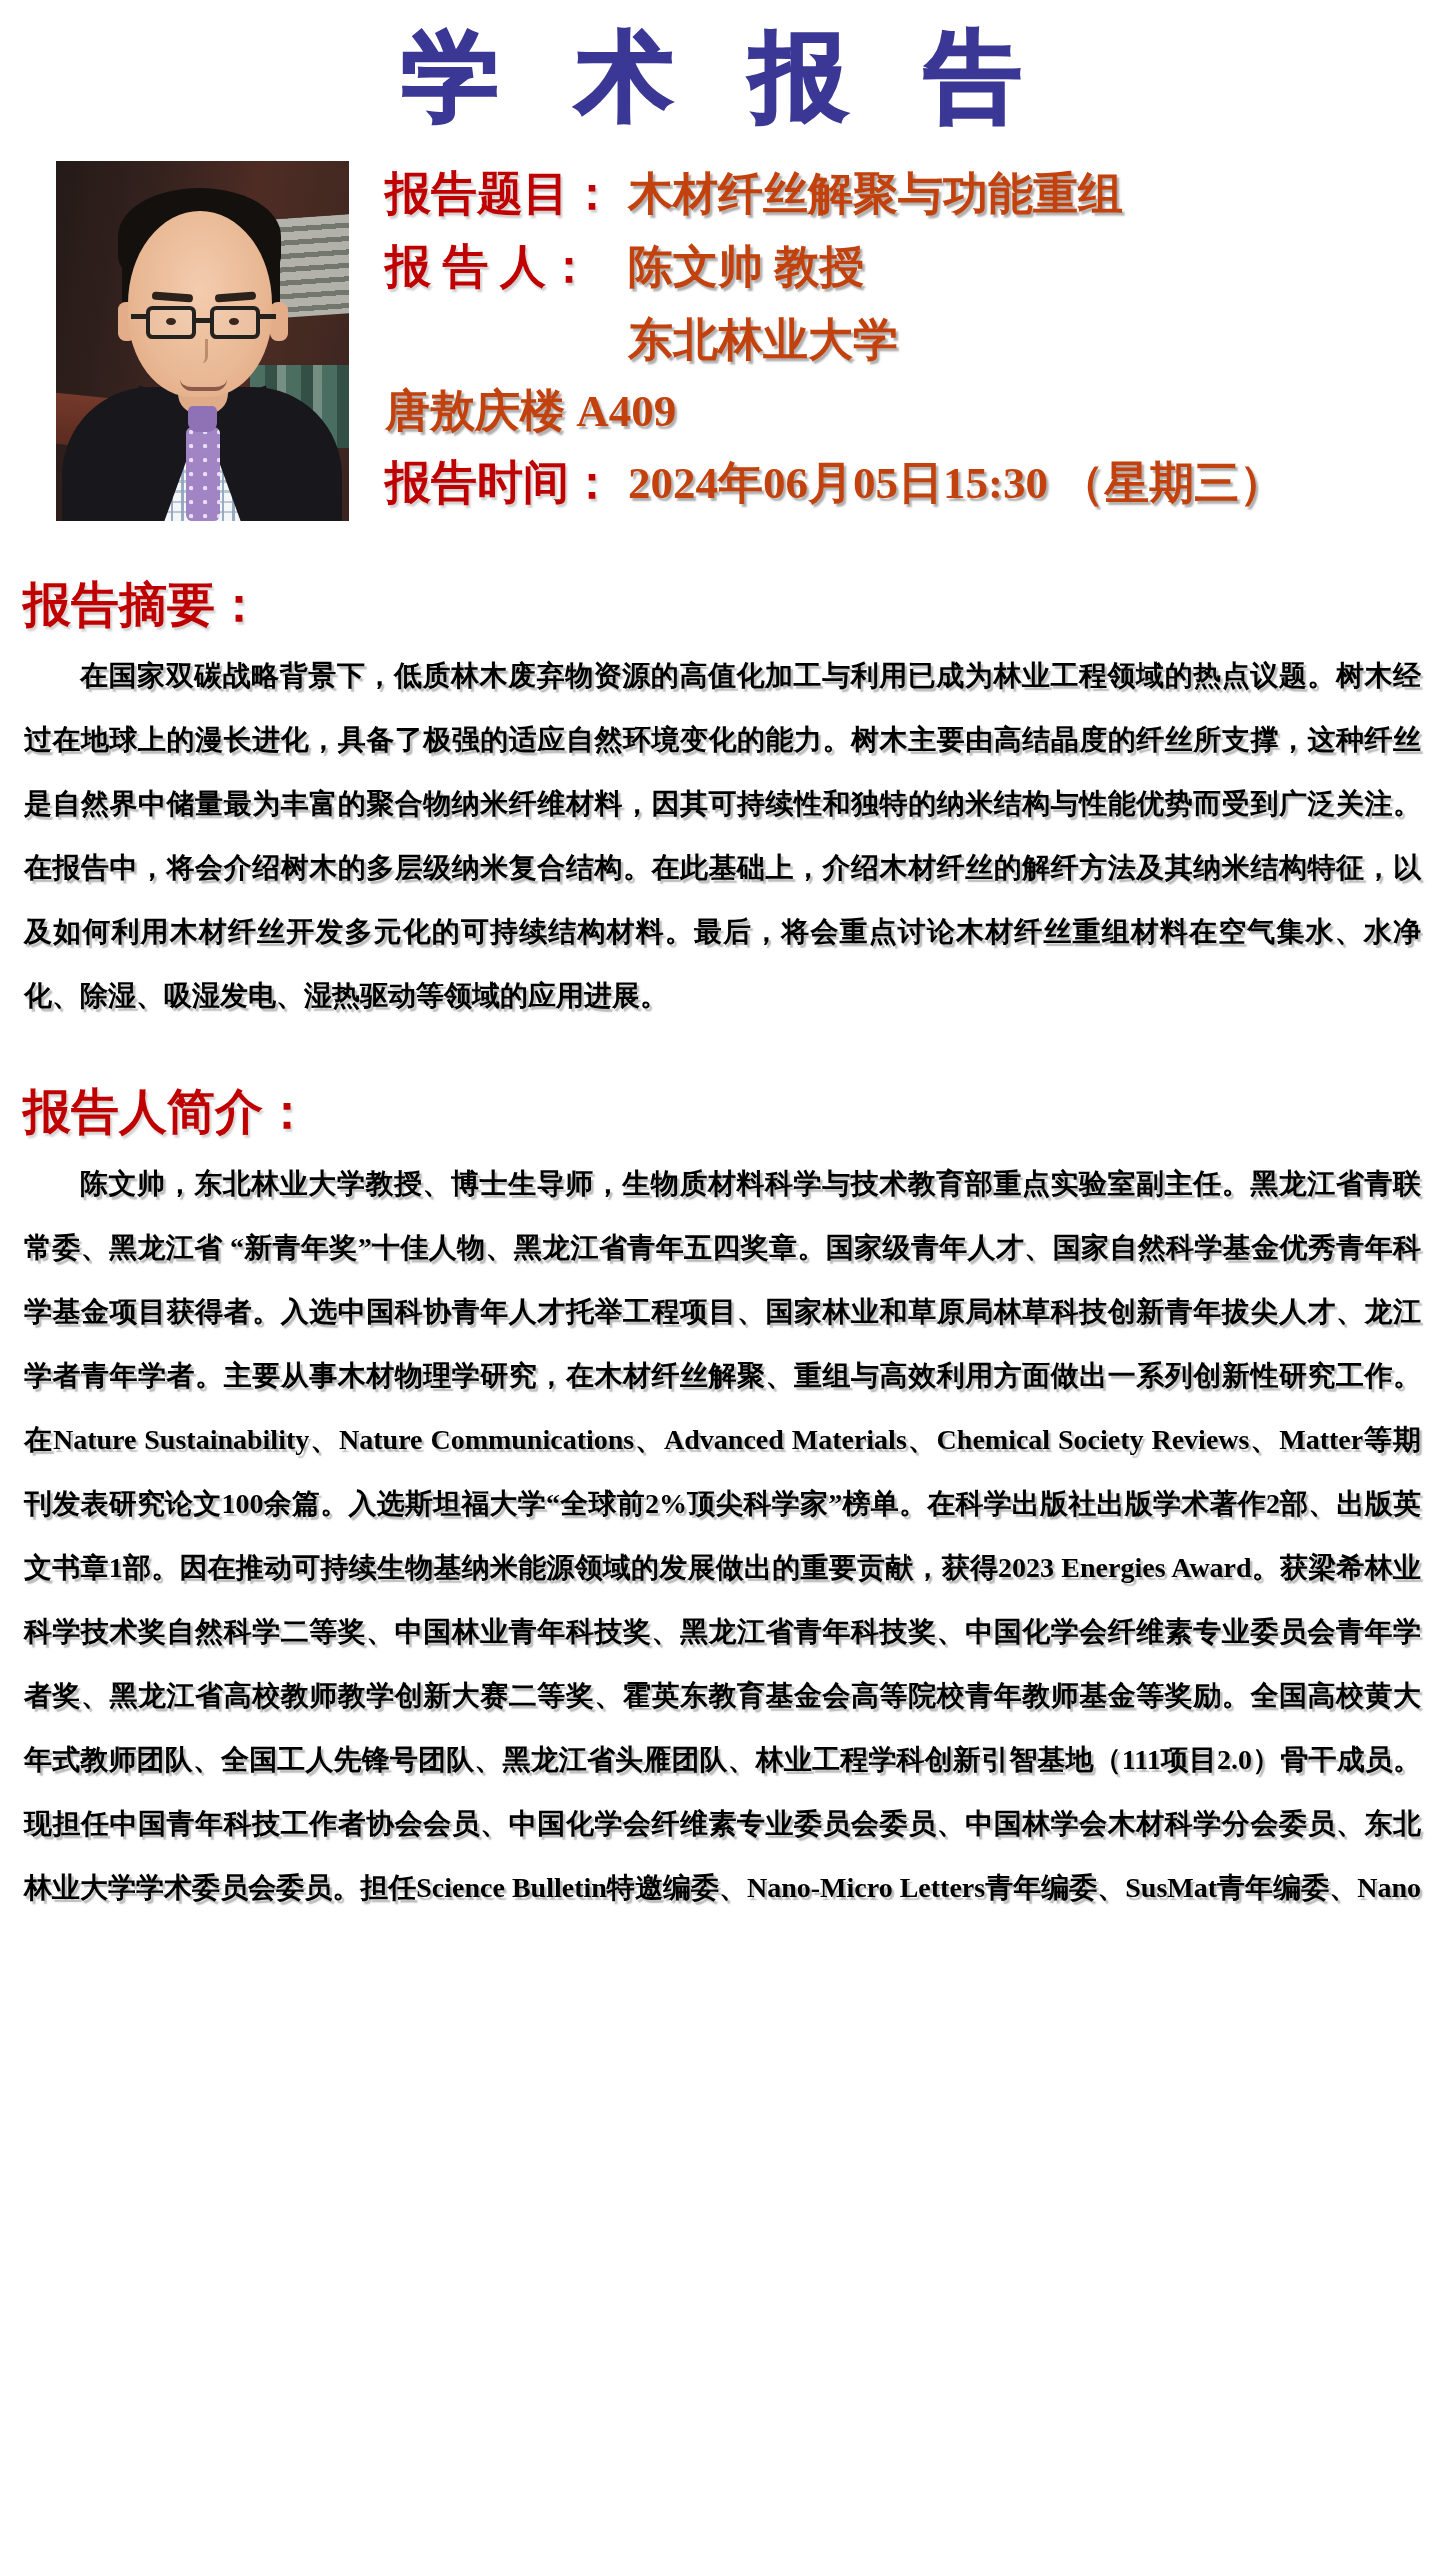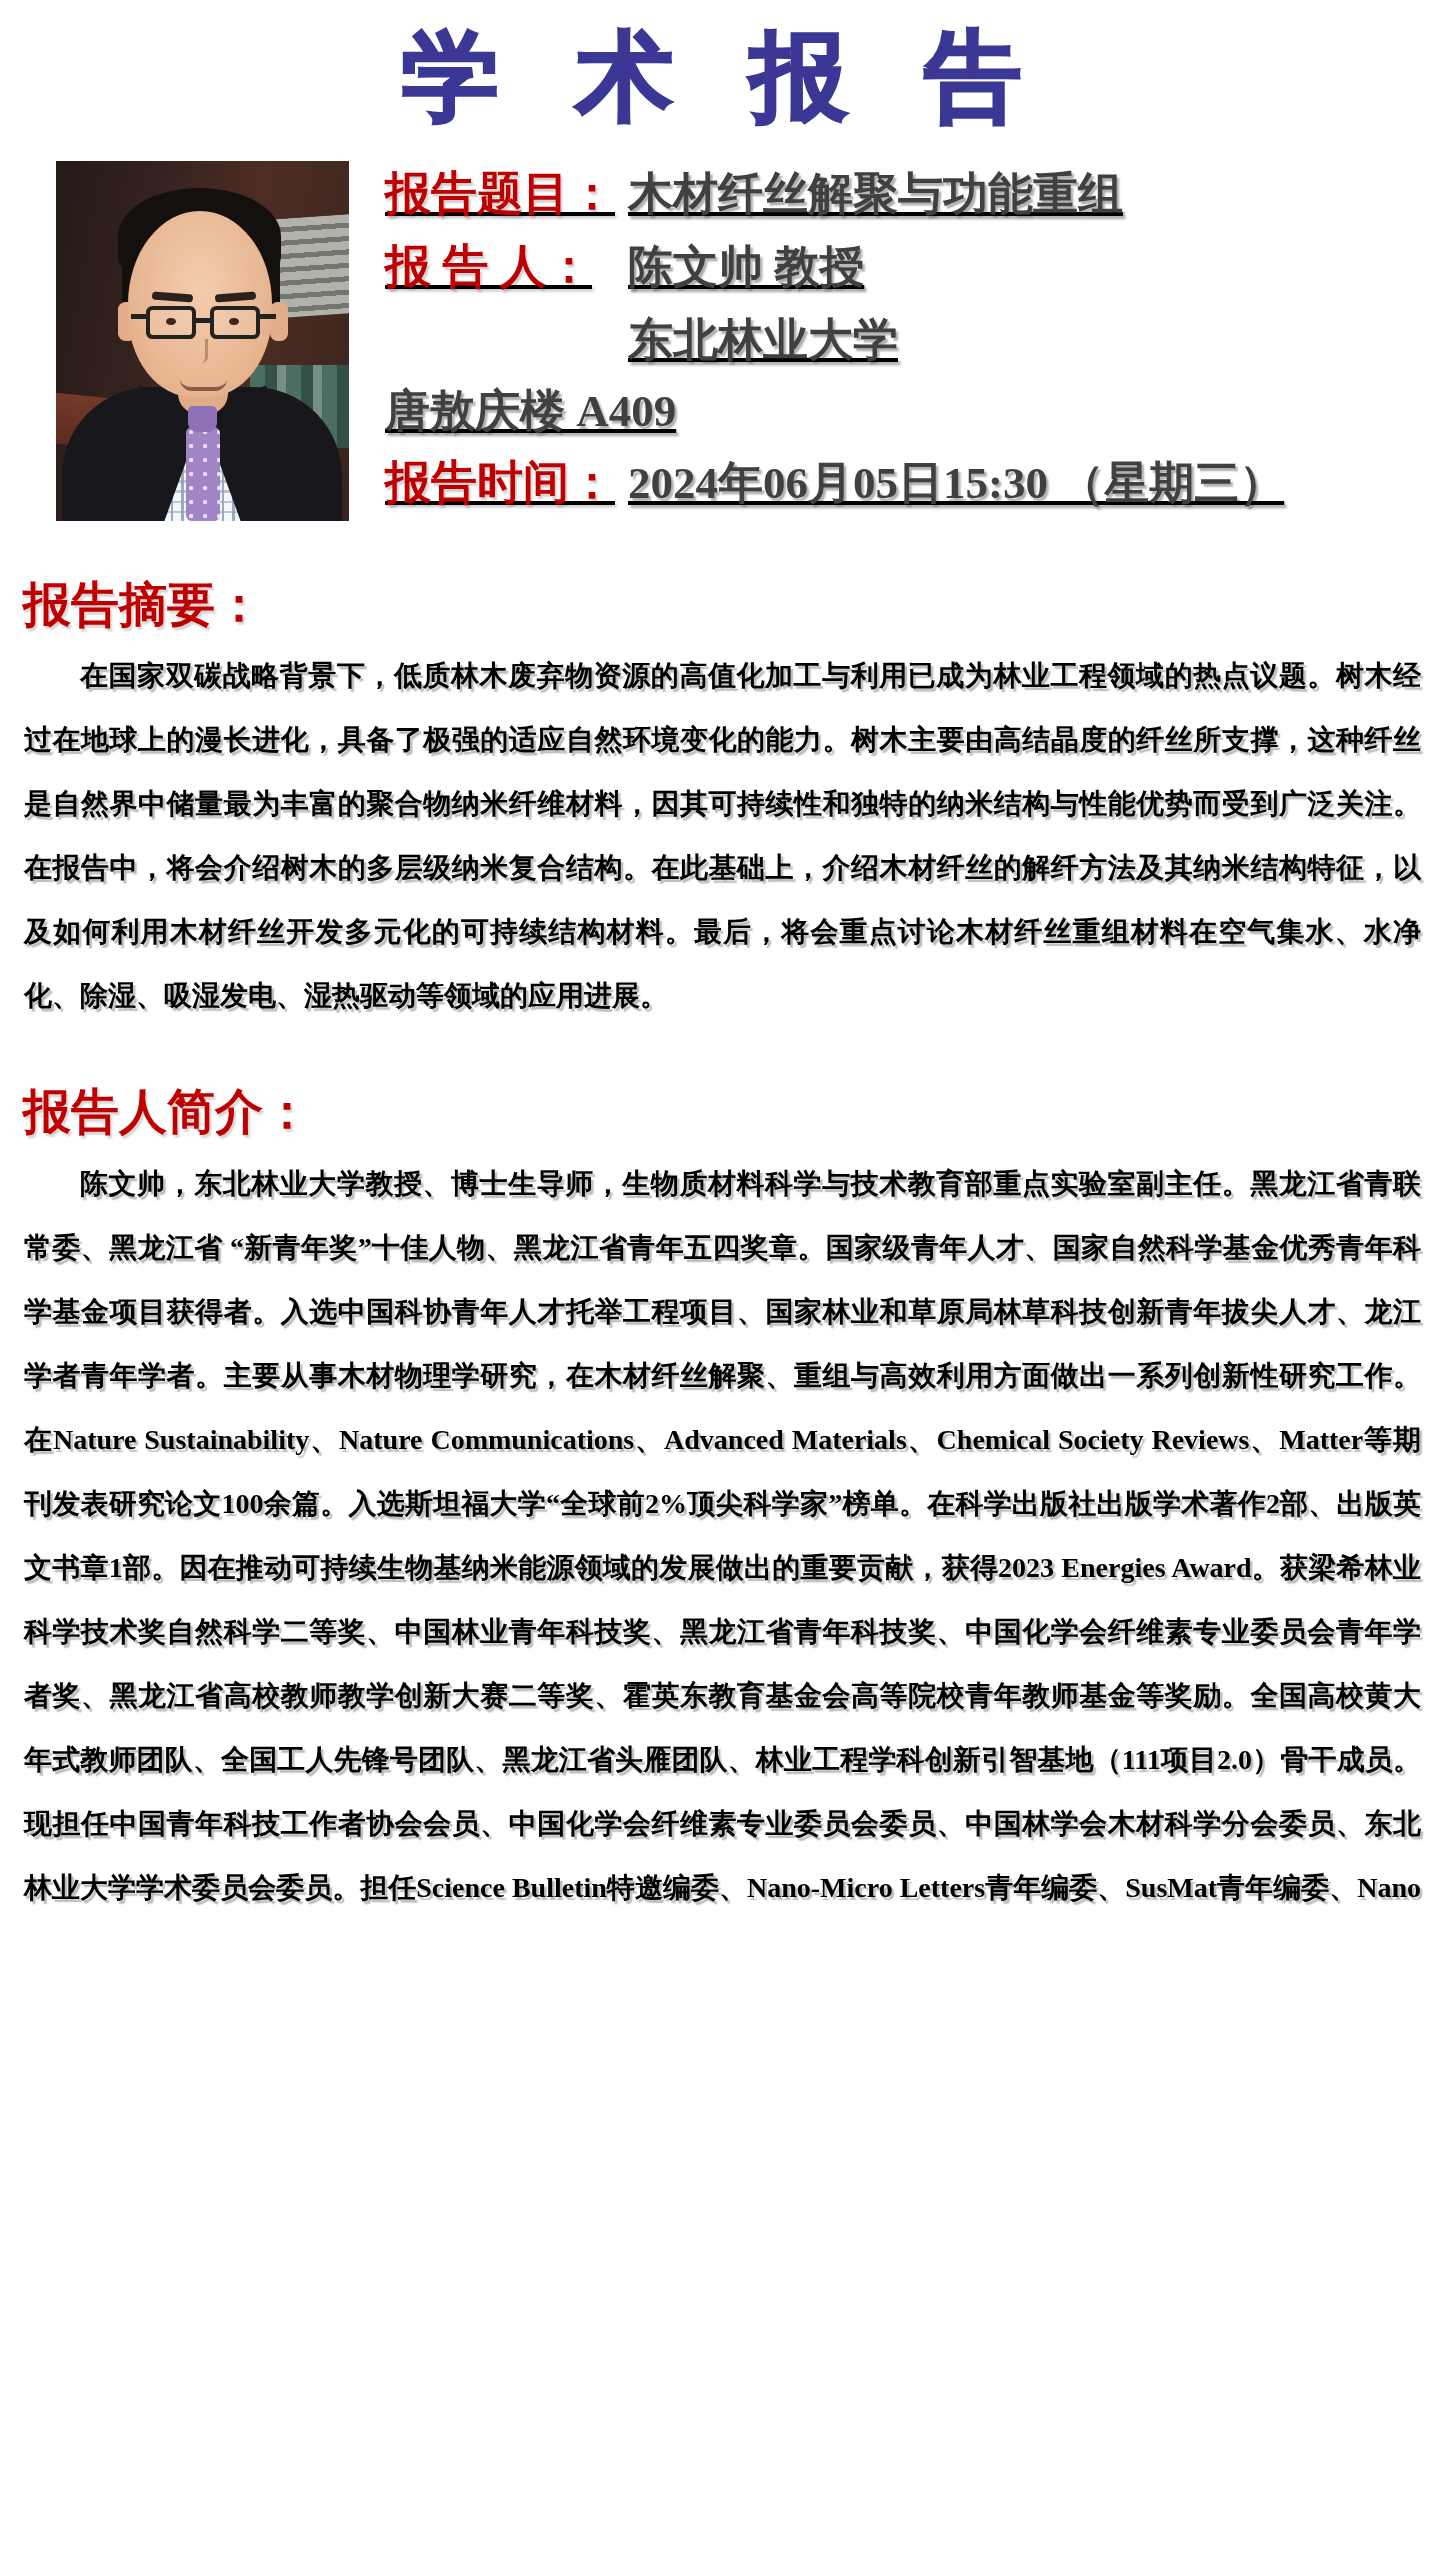--- a/index.html
+++ b/index.html
@@ -139,36 +139,35 @@
   .photo .mouth {
     position: absolute; left: 124px; top: 218px; width: 47px; height: 12.7px;
     border-bottom: 4.5px solid #8c5a4a; border-radius: 0 0 25.5px 25.5px;
   }
   .info-rows {
     flex: 1;
     display: flex;
     flex-direction: column;
     justify-content: space-between;
     padding: 2.5px 0 6.4px 0;
-    text-decoration: underline;
   }
   .info-row { display: flex; align-items: baseline; }
   .info-label {
     width: 243px;
     flex-shrink: 0;
     font-size: 46px;
     font-weight: bold;
     color: #C00000;
     white-space: nowrap;
     text-shadow: 1.9px 2.5px 1.9px rgba(150,150,150,.45);
   }
   .info-value {
     font-size: 45px;
     font-weight: bold;
-    color: #404040;
+    color: #c2410c;
     white-space: nowrap;
     text-shadow: 2.5px 3.2px 1.9px rgba(110,110,110,.55);
   }
   
   .section-heading {
     margin: 52px 24px 0 23px;
     font-size: 48px;
     font-weight: bold;
     color: #C00000;
     text-shadow: 1.9px 2.5px 1.9px rgba(150,150,150,.4);

